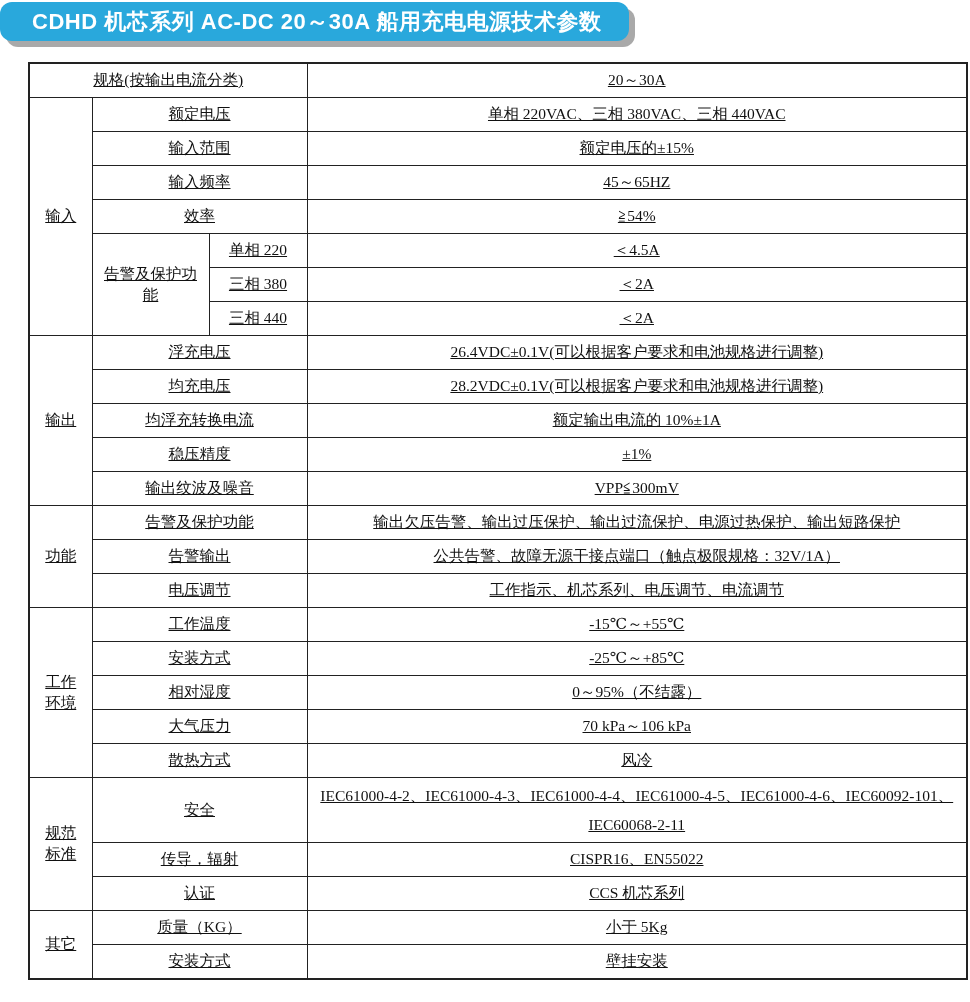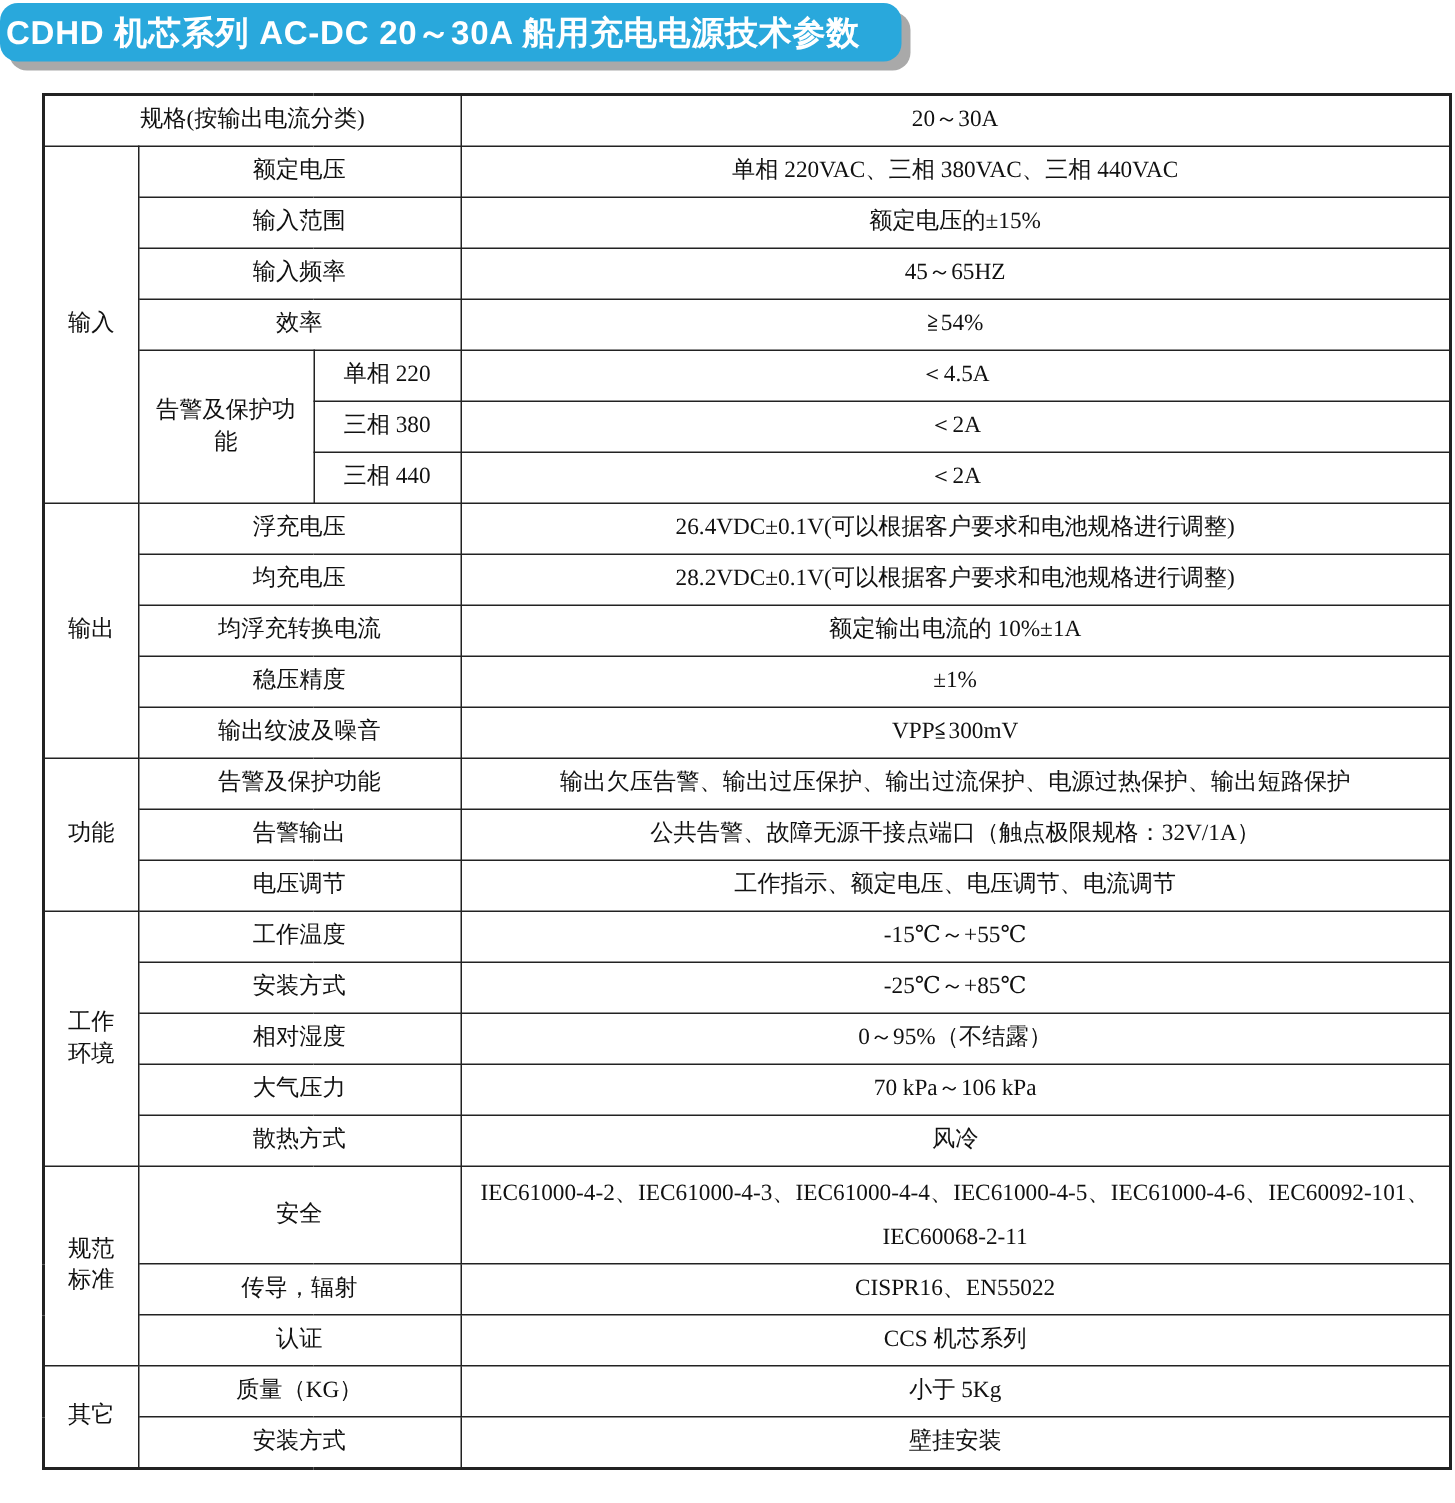--- a/index.html
+++ b/index.html
@@ -14,32 +14,33 @@
   header{height:44px;}
   .banner{
     display:inline-block;
     margin:2px 0 0 0;
     background:#29a8dc;
     color:#ffffff;
     font-family:"Liberation Sans","DejaVu Sans",sans-serif;
     font-weight:bold;
     font-size:22px;
     line-height:37px;
-    padding:1px 28px 1px 4px;
+    padding:1px 28px 1px 32px;
     border-radius:12px;
     box-shadow:6px 6px 0 0 #a9a9a9;
     letter-spacing:0.5px;
   }
   
   table.spec{
     border-collapse:collapse;
     table-layout:fixed;
     width:940px;
     margin:18px 0 0 28px;
     border:2px solid #222;
+    text-decoration:underline;
   }
   table.spec td{
     border:1px solid #222;
     height:31px;
     padding:1px 4px;
     text-align:center;
     vertical-align:middle;
     font-size:15.5px;
     line-height:1.35;
     overflow:hidden;
@@ -128,21 +129,21 @@
       <td rowspan="3" class="grp">功能</td>
       <td colspan="2" class="lbl">告警及保护功能</td>
       <td class="val">输出欠压告警、输出过压保护、输出过流保护、电源过热保护、输出短路保护</td>
     </tr>
     <tr>
       <td colspan="2" class="lbl">告警输出</td>
       <td class="val">公共告警、故障无源干接点端口（触点极限规格：32V/1A）</td>
     </tr>
     <tr>
       <td colspan="2" class="lbl">电压调节</td>
-      <td class="val">工作指示、额定电压、电压调节、电流调节</td>
+      <td class="val">工作指示、机芯系列、电压调节、电流调节</td>
     </tr>
 
     <tr>
       <td rowspan="5" class="grp">工作
 环境</td>
       <td colspan="2" class="lbl">工作温度</td>
       <td class="val">-15℃～+55℃</td>
     </tr>
     <tr>
       <td colspan="2" class="lbl">安装方式</td>

